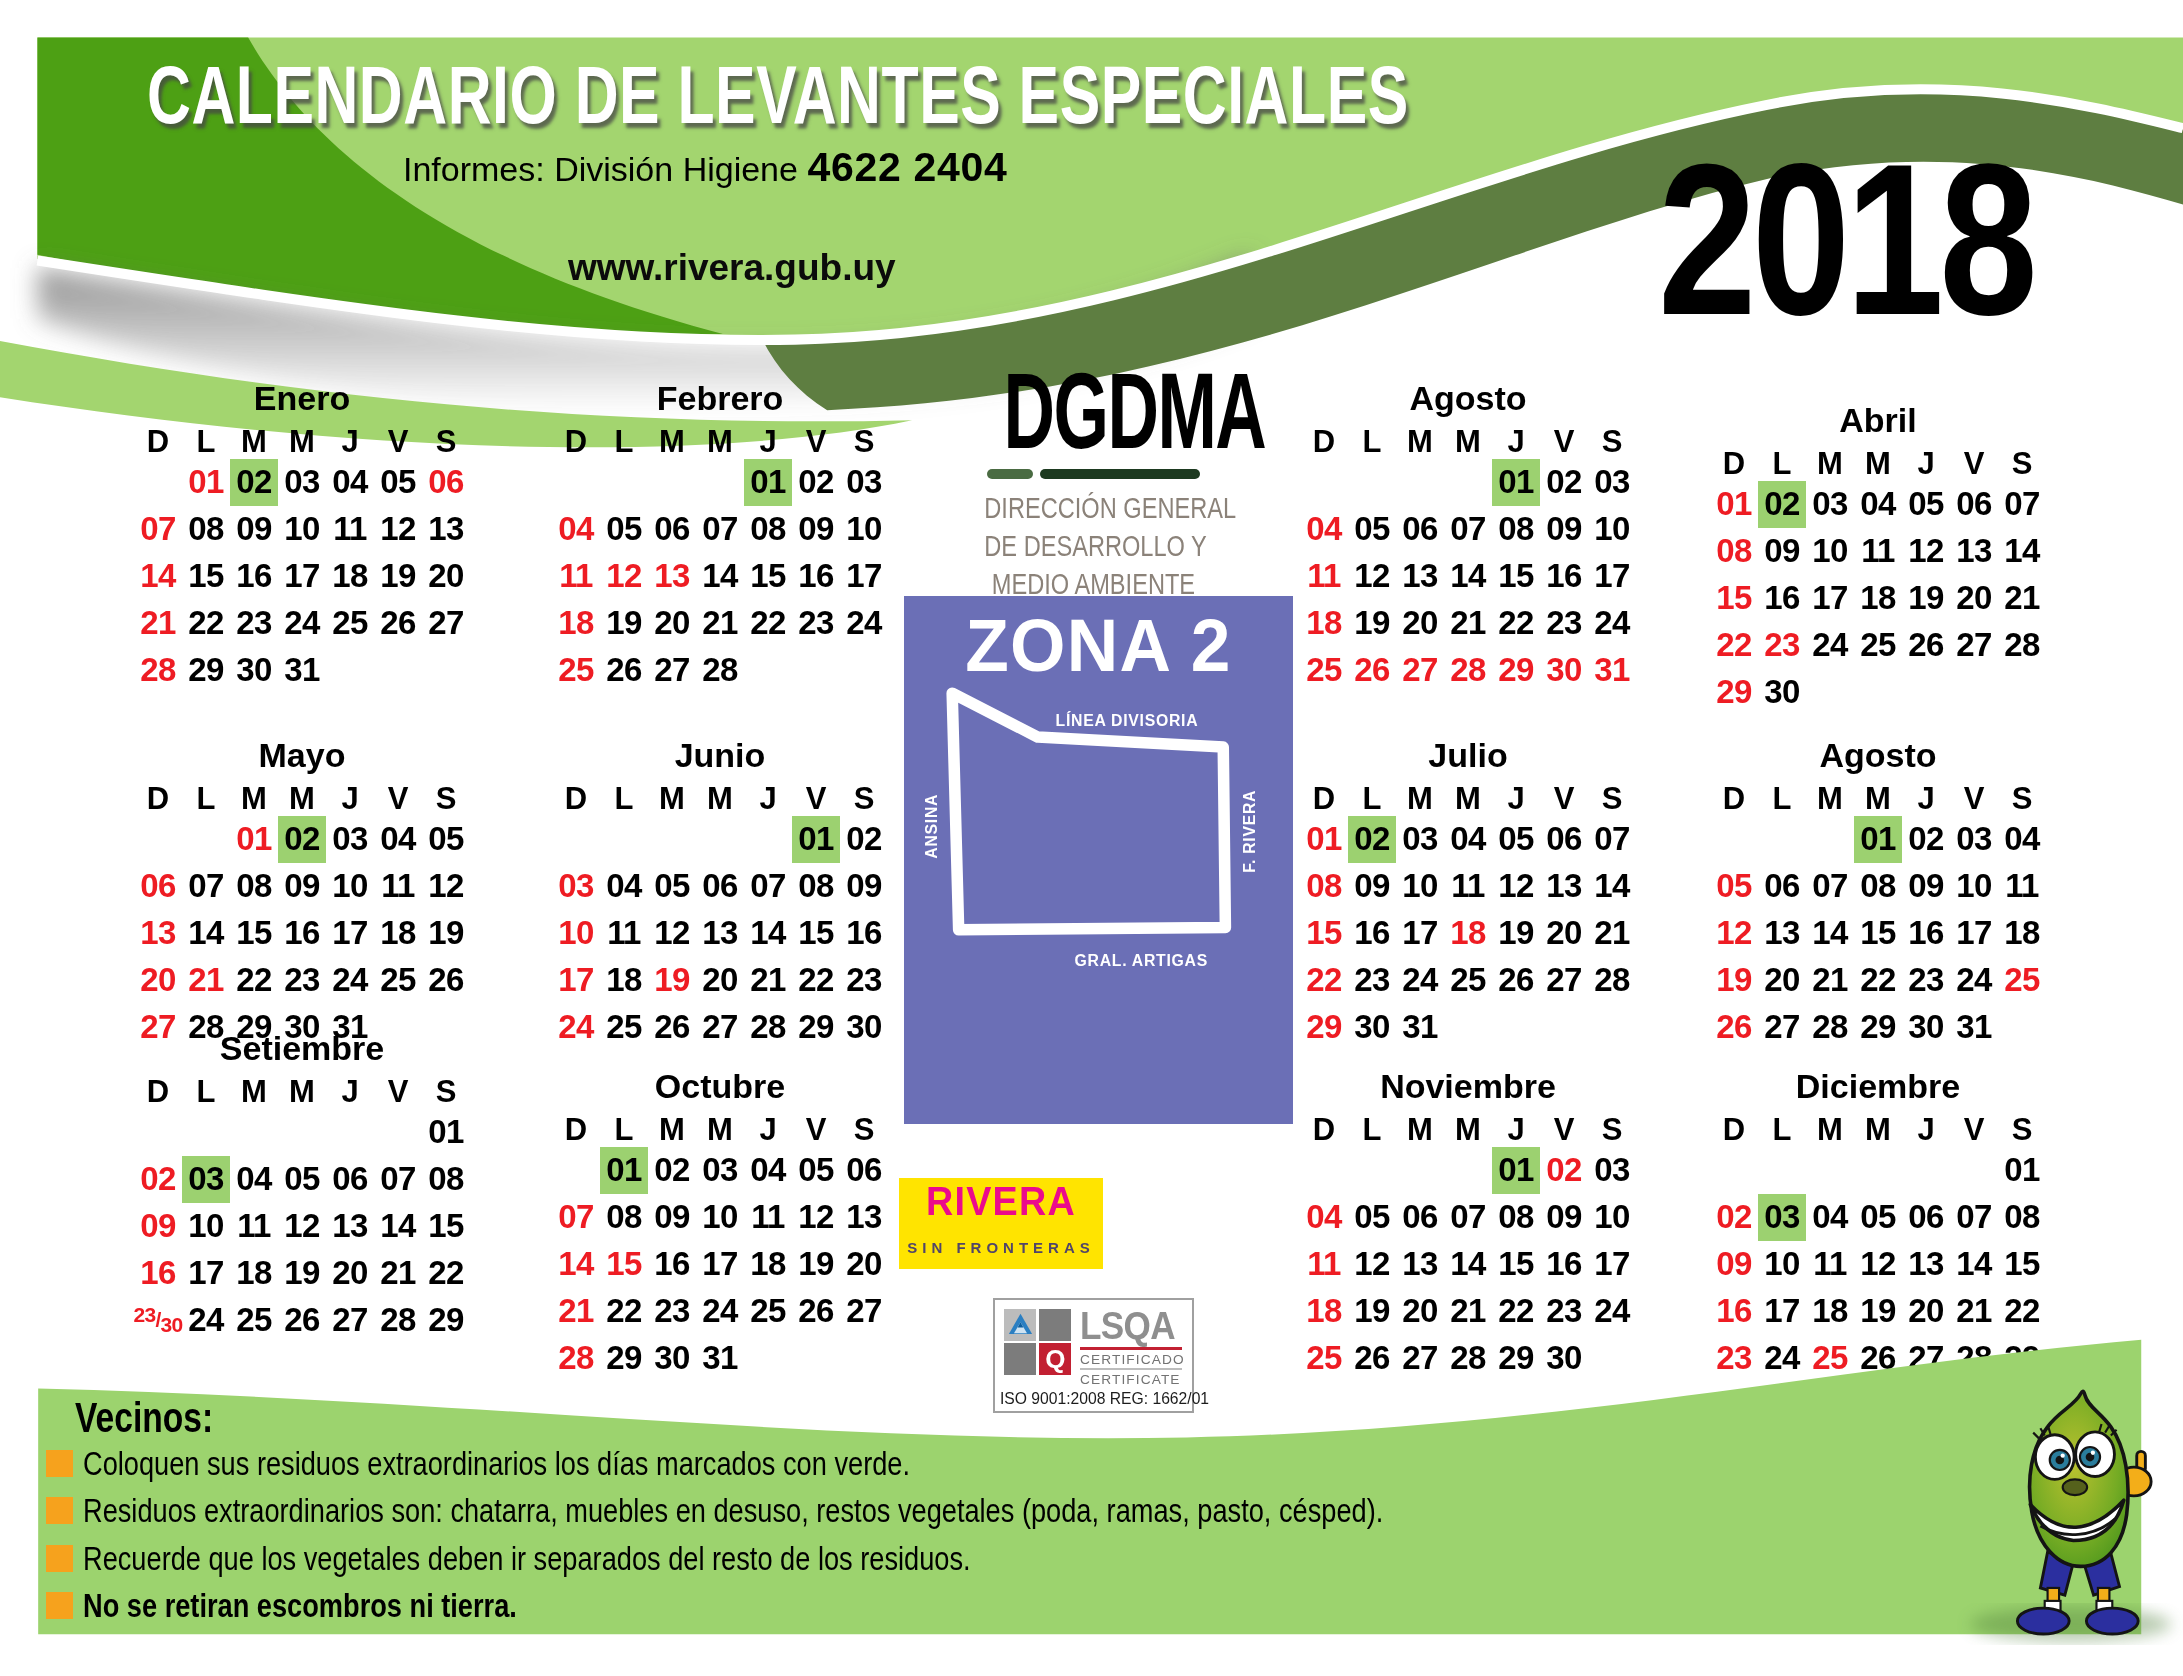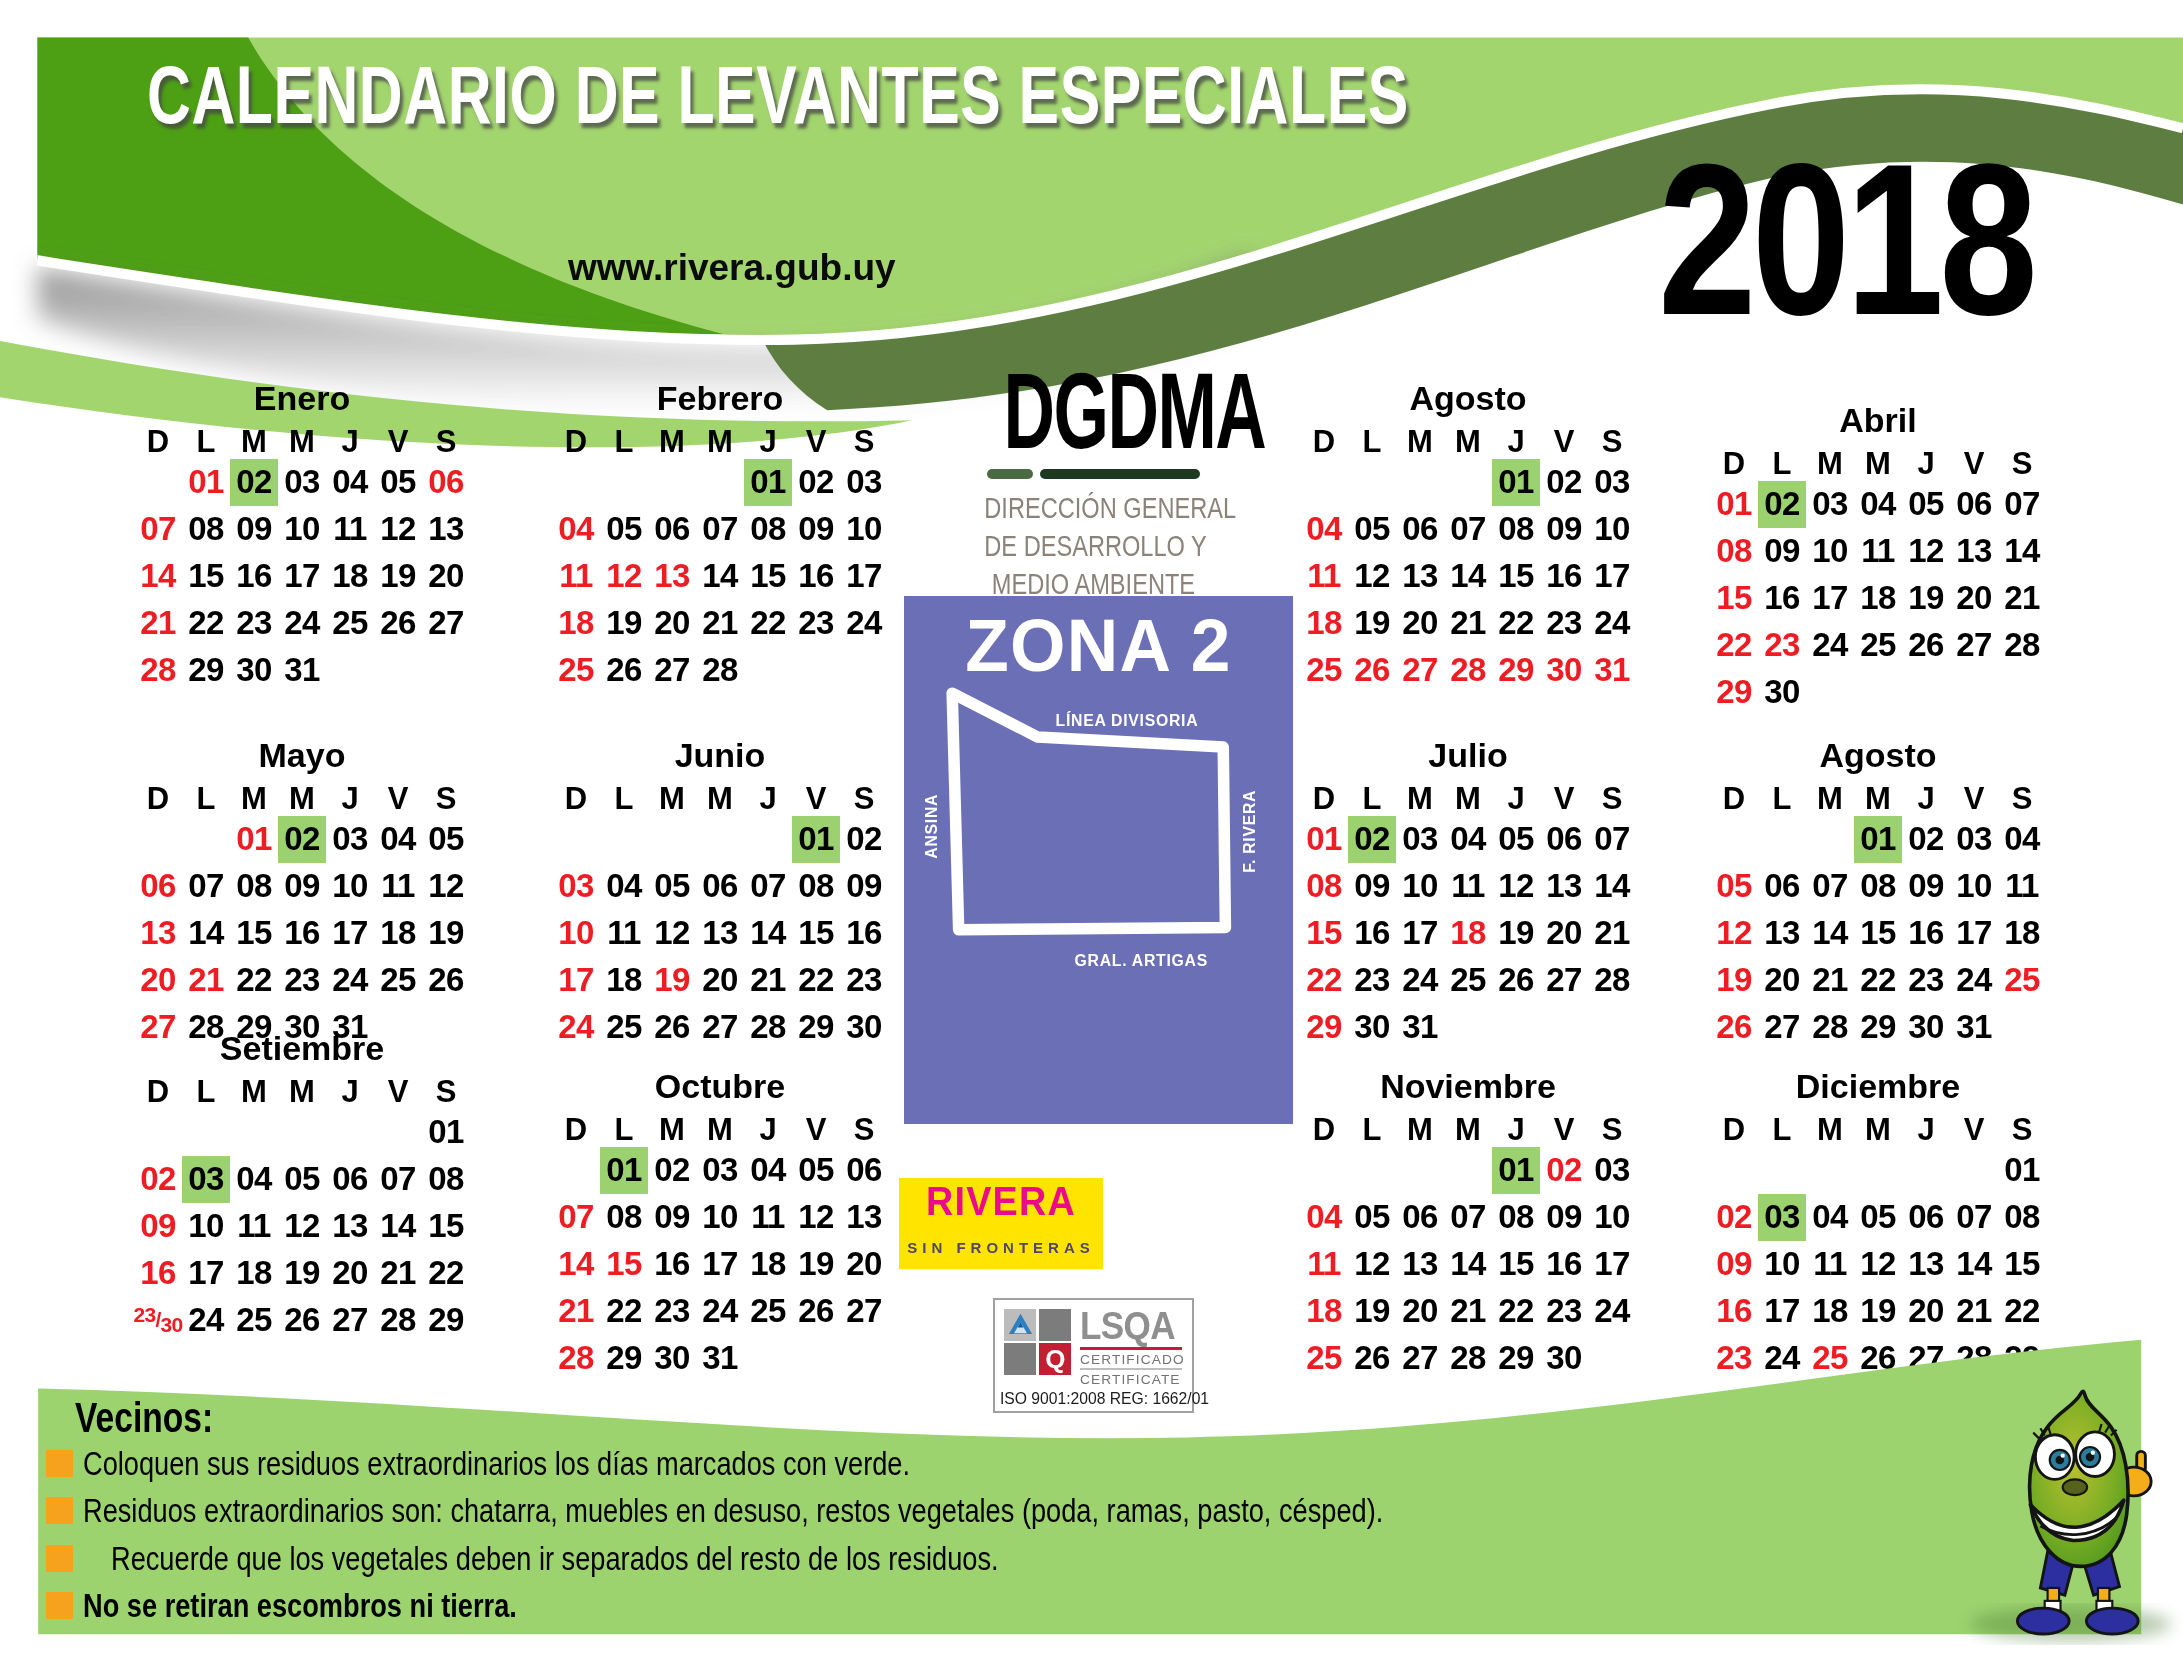--- a/index.html
+++ b/index.html
@@ -97,20 +97,24 @@
     </defs>
     <path d="M52,52 H3035 V178 C2905,146 2705,94 2455,146 C2005,236 1605,460 1105,470 C805,476 505,430 52,360 Z" fill="#a3d56f"></path>
     <path d="M52,52 H345 C430,200 610,360 1005,464 C745,468 425,426 52,354 Z" fill="#4da014"></path>
     <path d="M52,372 C505,442 805,488 1105,482 C1380,476 1580,424 1740,356 L1740,440 C1480,556 1000,596 620,558 C370,532 160,486 52,442 Z" fill="url(#shg)" filter="url(#soft)"></path>
     <path d="M0,474 C450,558 850,594 1268,584 C960,648 470,626 0,552 Z" fill="#a3d56f"></path>
     <path d="M1060,472 C1600,462 2010,238 2460,148 C2710,98 2908,150 3035,180 L3035,284 C2898,244 2708,196 2468,246 C2068,340 1700,548 1150,570 C1110,545 1080,512 1060,472 Z" fill="#5e7e41"></path>
     <path d="M52,362 C505,432 805,478 1105,472 C1605,462 2005,236 2455,146 C2705,94 2905,146 3035,178" stroke="#fff" stroke-width="14" fill="none"></path>
   </svg>
 
   <div class="abs hdr-title">CALENDARIO DE LEVANTES ESPECIALES</div>
+  <div class="abs hdr-info">
+    <span>Informes: División Higiene</span>
+    <span class="phone">4622 2404</span>
+  </div>
   <div class="abs hdr-web">www.rivera.gub.uy</div>
   <div class="abs hdr-year">2018</div>
 
   <div id="months">
       <div class="month" style="left: 122px; top: 378px;">
         <div class="m-title">Enero</div>
         <div class="m-grid">
           <div class="dh">D</div>
           <div class="dh">L</div>
           <div class="dh">M</div>
@@ -718,21 +722,21 @@
     <div class="f-head">Vecinos:</div>
     <div id="f-lines">
         <div class="f-line" style="top: 49px;">
           <span class="f-sq"></span>
           <span class="f-text">Coloquen sus residuos extraordinarios los días marcados con verde.</span>
         </div>
         <div class="f-line" style="top: 96px;">
           <span class="f-sq"></span>
           <span class="f-text">Residuos extraordinarios son: chatarra, muebles en desuso, restos vegetales (poda, ramas, pasto, césped).</span>
         </div>
-        <div class="f-line" style="top: 144px; gap: 28px;">
+        <div class="f-line" style="top: 144px;">
           <span class="f-sq"></span>
           <span class="f-text">Recuerde que los vegetales deben ir separados del resto de los residuos.</span>
         </div>
         <div class="f-line bold" style="top: 191px;">
           <span class="f-sq"></span>
           <span class="f-text">No se retiran escombros ni tierra.</span>
         </div>
       </div>
   </div>
 

